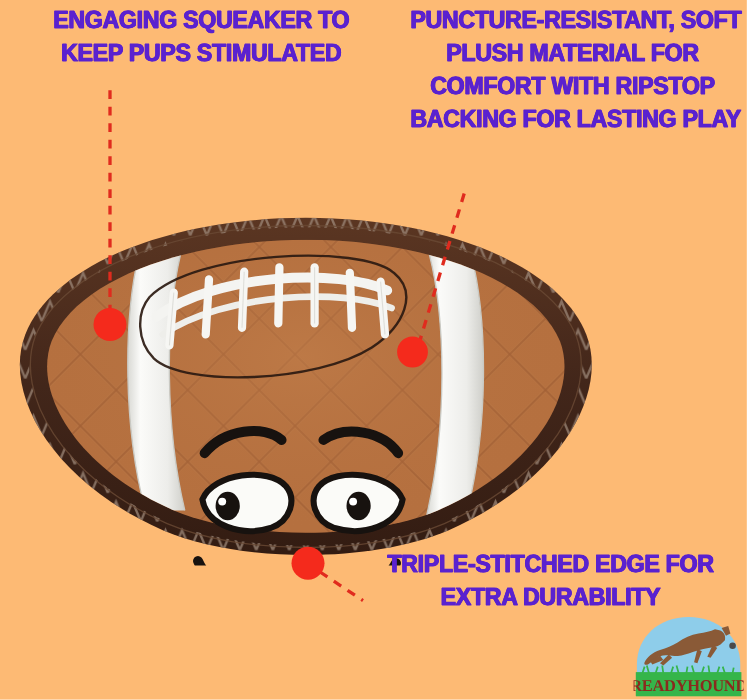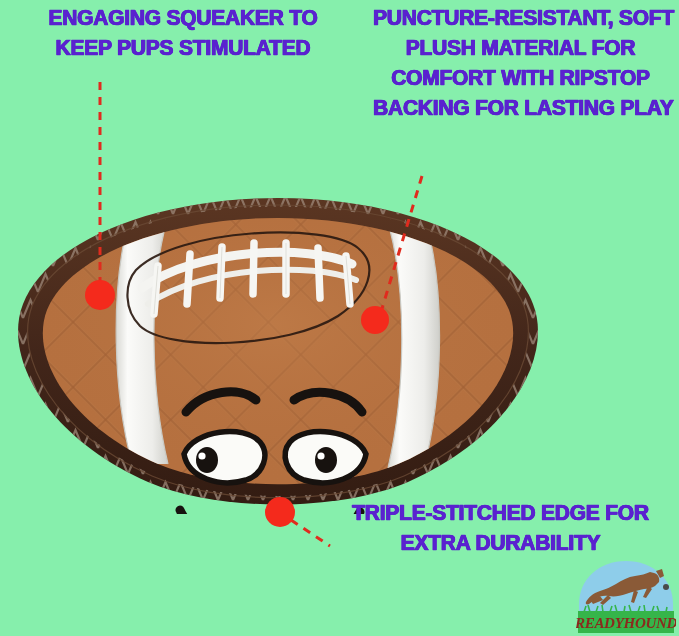--- a/index.html
+++ b/index.html
@@ -3,21 +3,21 @@
 <meta charset="utf-8">
 <style>
   html,body{margin:0;padding:0;}
   body{
     width:679px;height:636px;
     background:#ffffff;
     font-family:"Liberation Sans", sans-serif;
     overflow:hidden;
     position:relative;
   }
-  #stage{position:absolute;inset:0;width:679px;height:636px;overflow:hidden;background:#86efac;}
+  #stage{position:absolute;inset:0;width:679px;height:636px;overflow:hidden;background:#fdba74;}
 
   
   .callout{
     position:absolute;
     color:#5a22cf;
     font-family:"Liberation Sans", sans-serif;
     font-weight:700;
     font-size:22.5px;
     line-height:30px;
     letter-spacing:-0.2px;
@@ -40,21 +40,21 @@
     position:absolute;
     background:#f42a1c;
     border-radius:50%;
     box-shadow:0 0 0 0 rgba(0,0,0,0);
   }
 
   
   #ball-wrap{position:absolute;left:8px;top:192px;width:540px;height:322px;}
 
   
-  #logo{position:absolute;left:576px;top:560px;width:100px;height:74px;font-style:italic;}
+  #logo{position:absolute;left:576px;top:560px;width:100px;height:74px;}
 </style>
 </head>
 <body style="background: rgb(255, 255, 255);">
 
 <div id="stage">
 
   <div id="ball-wrap">
     <svg viewBox="0 0 540 322" width="540" height="322">
       <defs>
 

